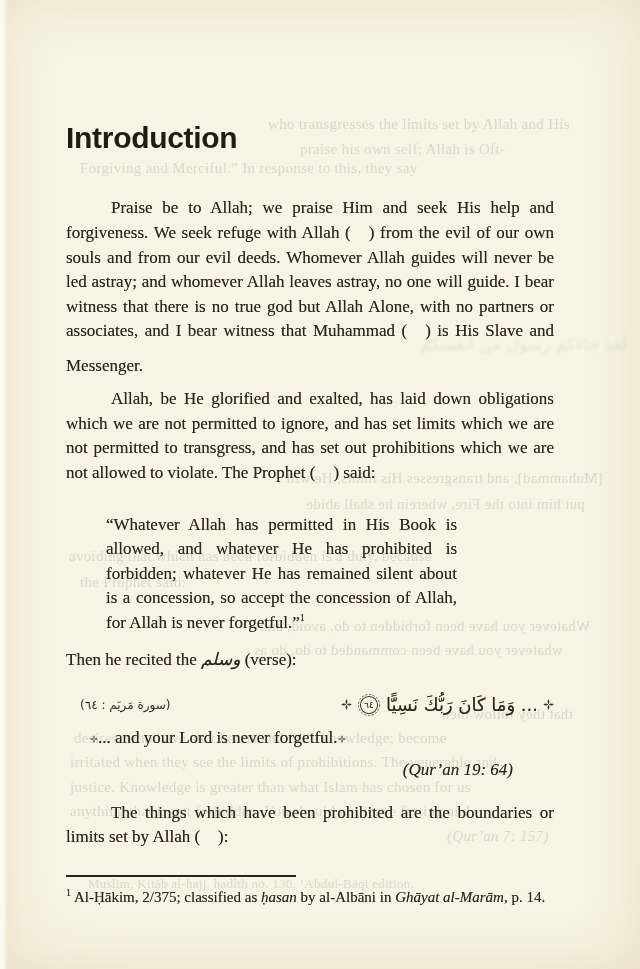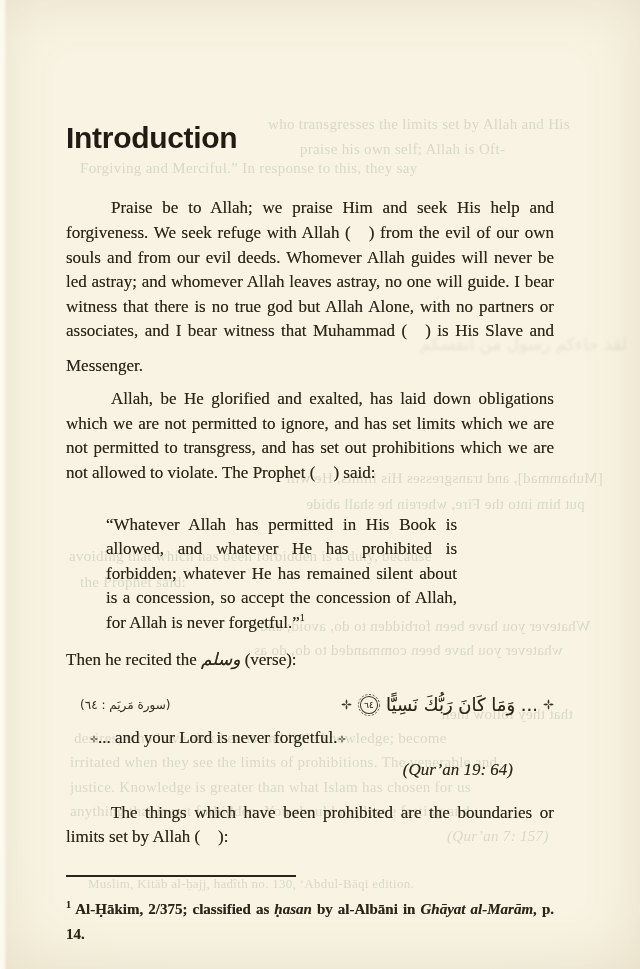--- a/index.html
+++ b/index.html
@@ -89,25 +89,24 @@
     font-size:17px;line-height:24.5px;
     font-style:italic;
     text-shadow:0 0 .3px rgba(43,37,25,.5);
   }
   .p3{margin-top:18px;}
   .footnote-rule{
     margin:24px 0 0 0;width:230px;height:0;
     border:0;border-top:2px solid #2a251a;
   }
   .footnote{
-    margin-top:20px;
+    margin-top:8px;
     font-size:15px;line-height:25px;
     text-align:justify;
     text-shadow:0 0 .3px rgba(43,37,25,.5);
-    font-weight:bold;
   }
   .footnote i, .recited i{font-style:italic;}
   
   .hon{
     display:inline-flex;flex-direction:column;align-items:center;
     vertical-align:-3px;
     font-family:"DejaVu Sans",sans-serif;
     font-size:5px;line-height:4.6px;
     color:#2b2519;
     max-width:18px;overflow:hidden;

